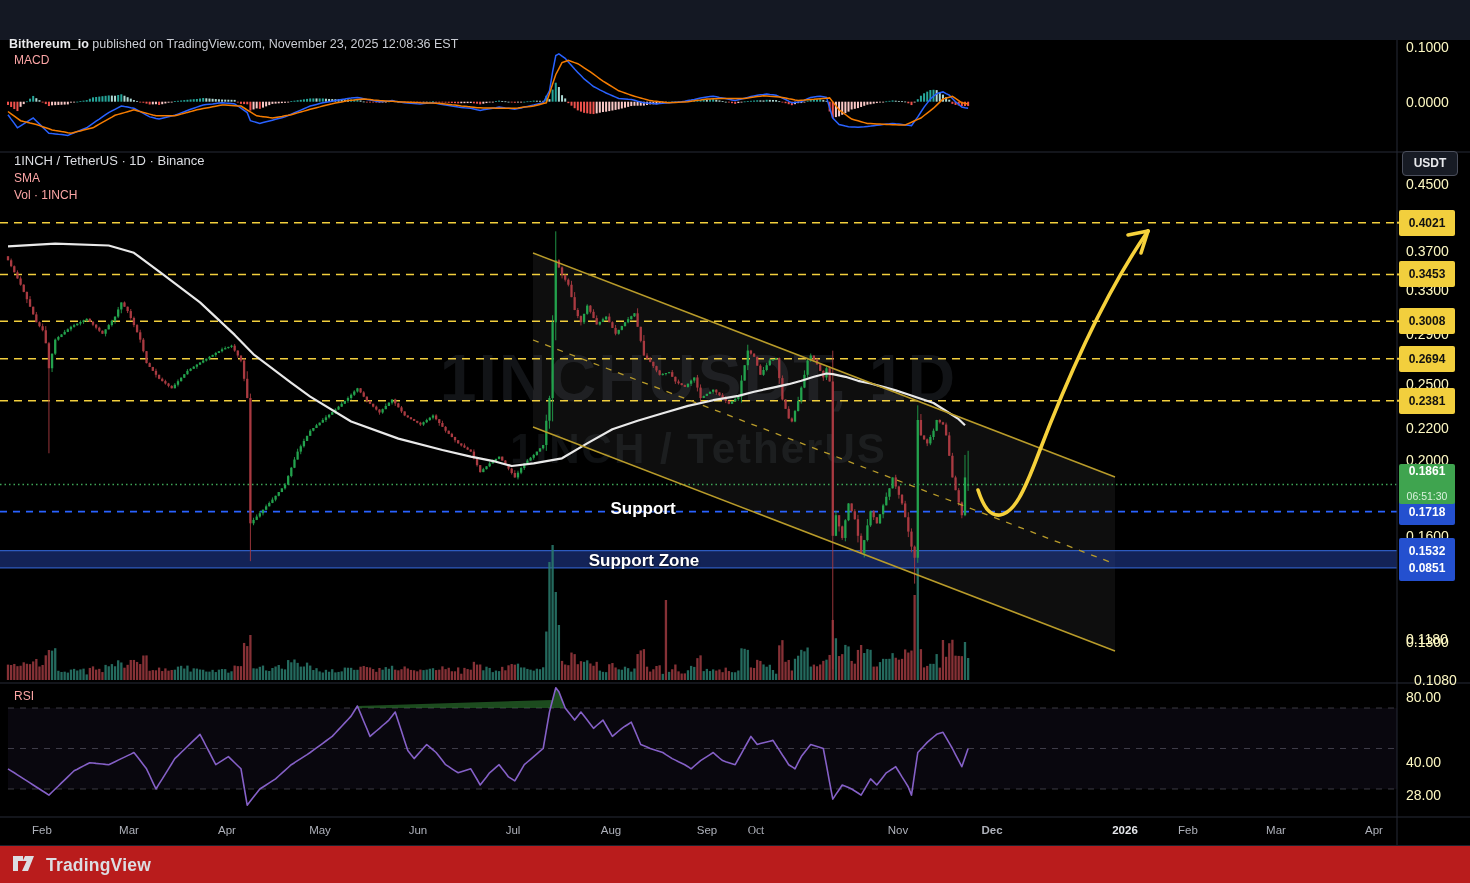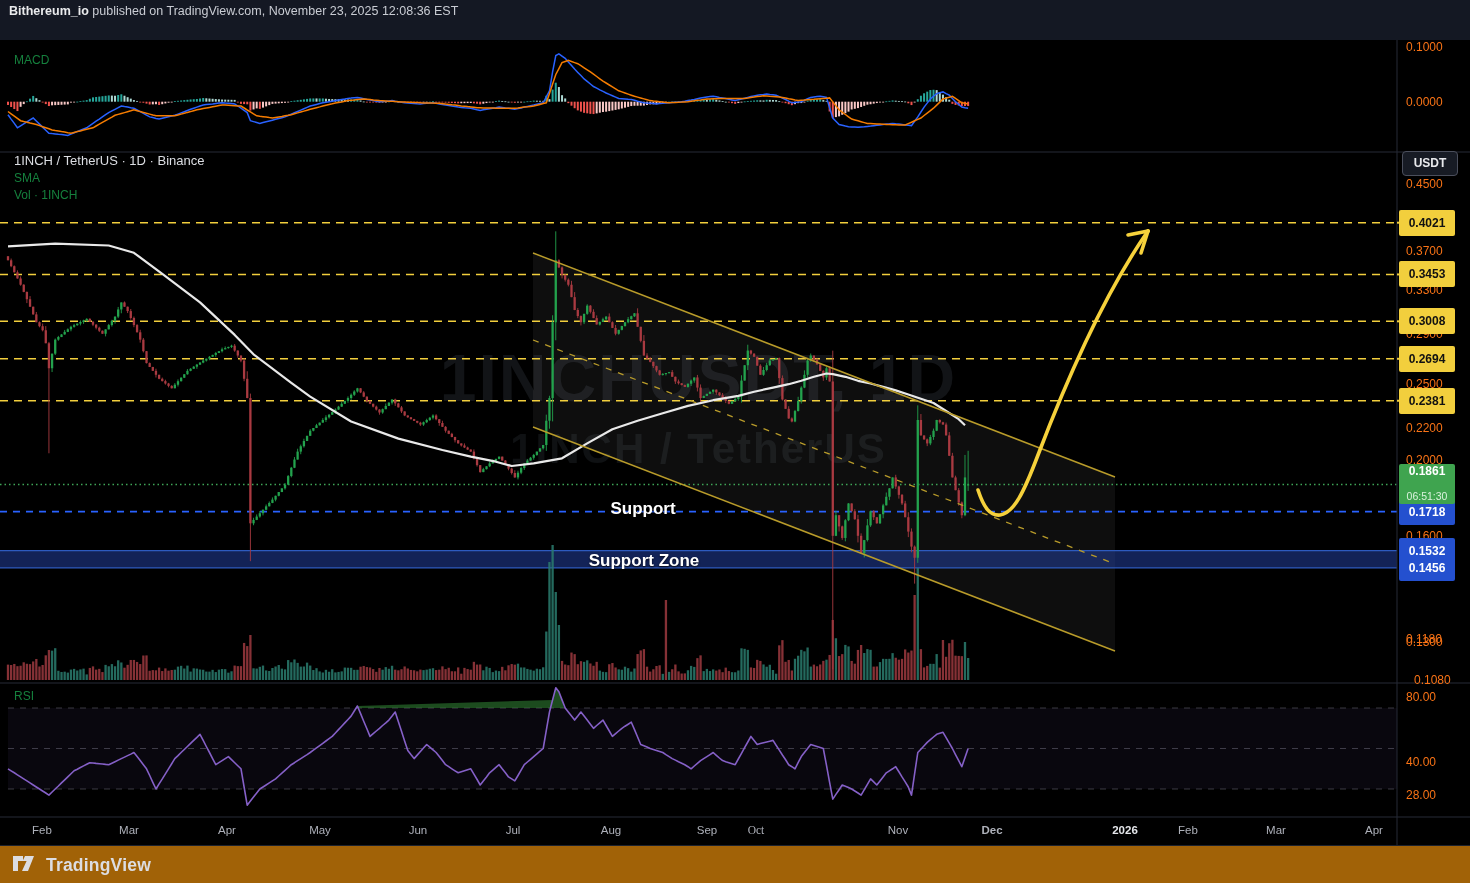--- a/index.html
+++ b/index.html
@@ -1,47 +1,47 @@
 <!DOCTYPE html>
 <html><head>
 <meta charset="utf-8">
 <style>
   html,body{margin:0;padding:0;background:#000;width:1470px;height:883px;overflow:hidden;
     font-family:"Liberation Sans","DejaVu Sans",sans-serif;-webkit-font-smoothing:antialiased;}
   #stage{position:relative;width:1470px;height:883px;background:#000;}
   .topbar{position:absolute;left:0;top:0;width:1470px;height:40px;background:#141823;z-index:6;}
-  .tb-line{position:absolute;left:9px;white-space:nowrap;font-size:12.5px;color:#c9ccd3;}
+  .tb-line{position:absolute;left:9px;white-space:nowrap;font-size:12.5px;color:#c9ccd3;margin-top:33px;}
   .tb1{top:4px;}
   .tb2{top:21px;font-size:13px;}
   .b{color:#e9eaec;font-weight:bold;}
   .w{color:#e9eaec;}
   .red{color:#f7525f;}
   .tri{color:#f7525f;font-size:10px;}
   svg#gfx{position:absolute;left:0;top:0;z-index:3;}
   .wm{position:absolute;left:0;width:1397px;text-align:center;z-index:1;font-weight:bold;
       color:rgba(140,152,175,0.13);letter-spacing:2px;}
   .wm1{top:340px;font-size:66px;}
   .wm2{top:425px;font-size:42px;color:rgba(140,152,175,0.11);}
-  .pane-label{position:absolute;z-index:5;color:#15803d;font-size:12px;}
+  .pane-label{position:absolute;z-index:5;color:#fca5a5;font-size:12px;}
   .main-title{position:absolute;left:14px;top:153px;z-index:5;color:#dcdee3;font-size:13px;}
   .overlay{position:absolute;left:0;top:0;z-index:5;}
-  .axlabel{position:absolute;left:1406px;color:#f97316;font-size:12px;transform:translateY(-50%);white-space:nowrap;}
+  .axlabel{position:absolute;left:1406px;color:#fef9c3;font-size:14px;transform:translateY(-50%);white-space:nowrap;}
   .tag{position:absolute;left:1399px;width:56px;text-align:center;font-size:12px;font-weight:bold;
        border-radius:2px;transform:translateY(-50%);padding:6px 0;z-index:6;}
   .tag.yellow{background:#f2cf3d;color:#111;}
   .tag.blue{background:#2450cf;color:#fff;}
   .tag.green{background:#3fa44f;color:#fff;line-height:13px;padding:1px 0;}
   .tag .cd{font-weight:normal;font-size:10.5px;color:#d9f2dc;margin-top:12px;}
   .month{position:absolute;top:824px;transform:translateX(-50%);color:#aeb1ba;font-size:11.5px;}
   .month.bright{color:#e4e6ea;font-weight:bold;margin-left:35px;}
   .anno{position:absolute;z-index:5;color:#fff;font-weight:bold;font-size:17px;transform:translate(-50%,-50%);
         text-shadow:0 1px 2px rgba(0,0,0,.8);}
   .usdt{position:absolute;left:1402px;top:151px;width:54px;height:23px;background:#171b24;border:1px solid #4b4f5c;
         border-radius:4px;color:#e8e9ec;font-size:12px;font-weight:bold;text-align:center;line-height:22px;z-index:7;cursor:pointer;}
-  .footer{position:absolute;left:0;top:845px;width:1470px;height:38px;background:#a16207;z-index:6;border-top:1px solid #1d222e;}
+  .footer{position:absolute;left:0;top:845px;width:1470px;height:38px;background:#b91c1c;z-index:6;border-top:1px solid #1d222e;}
   .brand{position:absolute;left:46px;top:9px;color:#dcdde2;font-size:17.5px;font-weight:bold;letter-spacing:.2px;}
 </style>
 </head>
 <body>
 
 <div id="stage">
 
   <div class="topbar">
     <div class="tb-line tb1"><span class="b">Bithereum_io</span><span> published on TradingView.com, November 23, 2025 12:08:36 EST</span></div>
   </div>
@@ -1340,21 +1340,21 @@
       <div class="axlabel" style="top:606px;margin-top:36px;">0.1300</div>
       <div class="axlabel" style="top:639px;">0.1180</div>
       <div class="axlabel" style="top:680px;margin-left:8px;">0.1080</div>
       <div class="tag yellow" style="top:223px;">0.4021</div>
       <div class="tag yellow" style="top:274px;">0.3453</div>
       <div class="tag yellow" style="top:321px;">0.3008</div>
       <div class="tag yellow" style="top:359px;">0.2694</div>
       <div class="tag yellow" style="top:401px;">0.2381</div>
       <div class="tag blue" style="top:512px;">0.1718</div>
       <div class="tag blue" style="top:551px;">0.1532</div>
-      <div class="tag blue" style="top:568px;">0.1456</div>
+      <div class="tag blue" style="top:568px;">0.0851</div>
       <div class="tag green" style="top:484px;">0.1861<div class="cd">06:51:30</div></div>
       <div class="month" style="left:42px;">Feb</div>
       <div class="month" style="left:129px;">Mar</div>
       <div class="month" style="left:227px;">Apr</div>
       <div class="month" style="left:320px;">May</div>
       <div class="month" style="left:418px;">Jun</div>
       <div class="month" style="left:513px;">Jul</div>
       <div class="month" style="left:611px;">Aug</div>
       <div class="month" style="left:707px;">Sep</div>
       <div class="month" style="left:756px;font-family:Liberation Serif, serif;">Oct</div>

